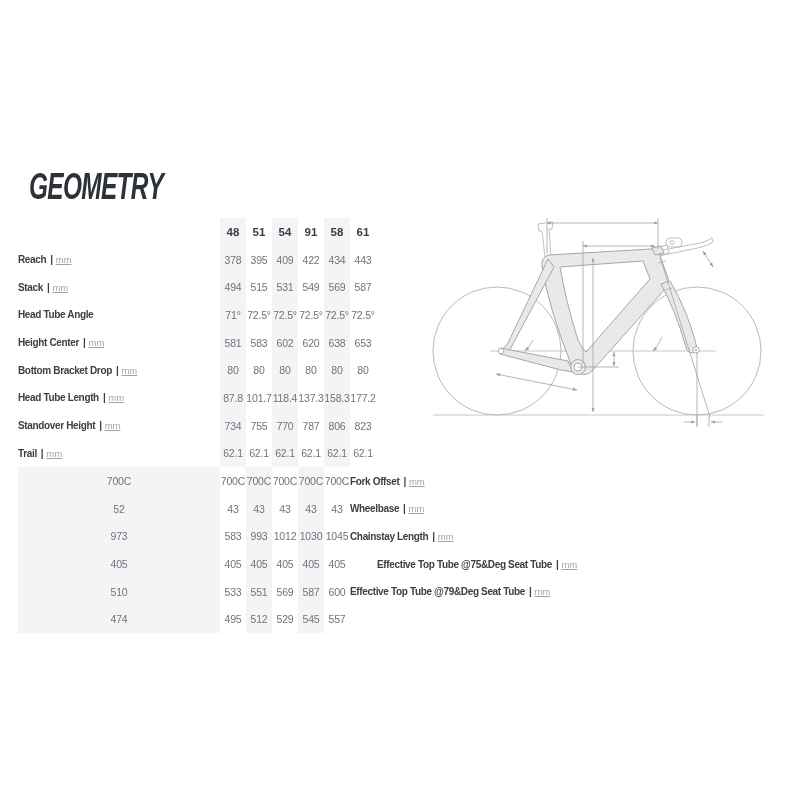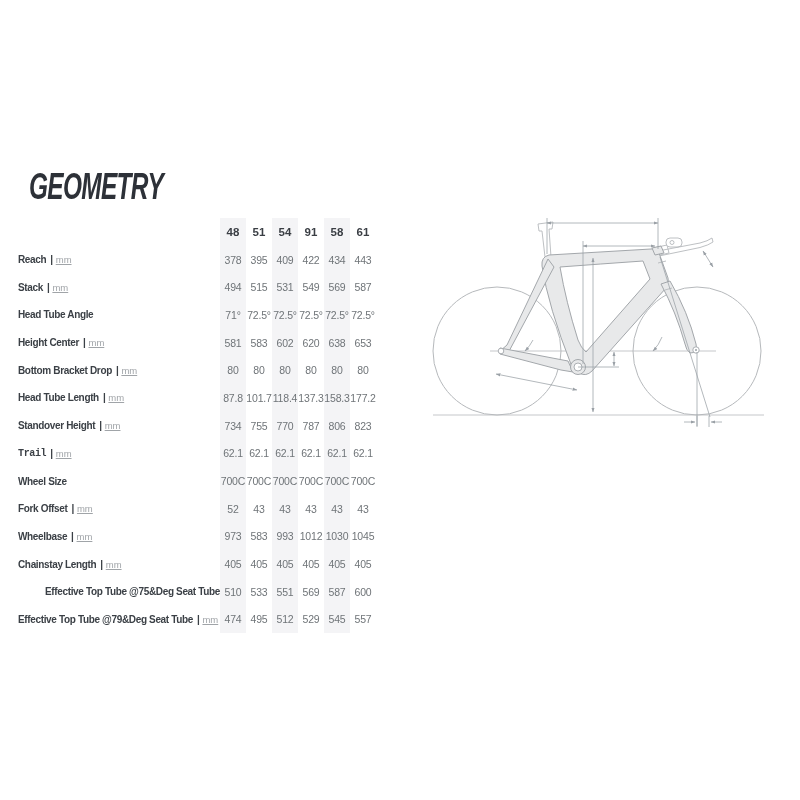--- a/index.html
+++ b/index.html
@@ -132,33 +132,30 @@
       <div class="sep" style="display: inline;">|</div>
       <div class="unit" style="display: inline;">mm</div>
     </div>
     <div class="gt-cell striped">734</div>
     <div class="gt-cell">755</div>
     <div class="gt-cell striped">770</div>
     <div class="gt-cell">787</div>
     <div class="gt-cell striped">806</div>
     <div class="gt-cell">823</div>
     <div class="gt-label">
-      <div class="lab" style="display: inline; font-family: Liberation Mono, monospace;">Trail</div>
+      <div class="lab" style="display: inline;">Trail</div>
       <div class="sep" style="display: inline;">|</div>
       <div class="unit" style="display: inline;">mm</div>
     </div>
     <div class="gt-cell striped">62.1</div>
     <div class="gt-cell">62.1</div>
     <div class="gt-cell striped">62.1</div>
     <div class="gt-cell">62.1</div>
     <div class="gt-cell striped">62.1</div>
     <div class="gt-cell">62.1</div>
-    <div class="gt-label">
-      <div class="lab" style="display: inline;">Wheel Size</div>
-    </div>
     <div class="gt-cell striped">700C</div>
     <div class="gt-cell">700C</div>
     <div class="gt-cell striped">700C</div>
     <div class="gt-cell">700C</div>
     <div class="gt-cell striped">700C</div>
     <div class="gt-cell">700C</div>
     <div class="gt-label">
       <div class="lab" style="display: inline;">Fork Offset</div>
       <div class="sep" style="display: inline;">|</div>
       <div class="unit" style="display: inline;">mm</div>

